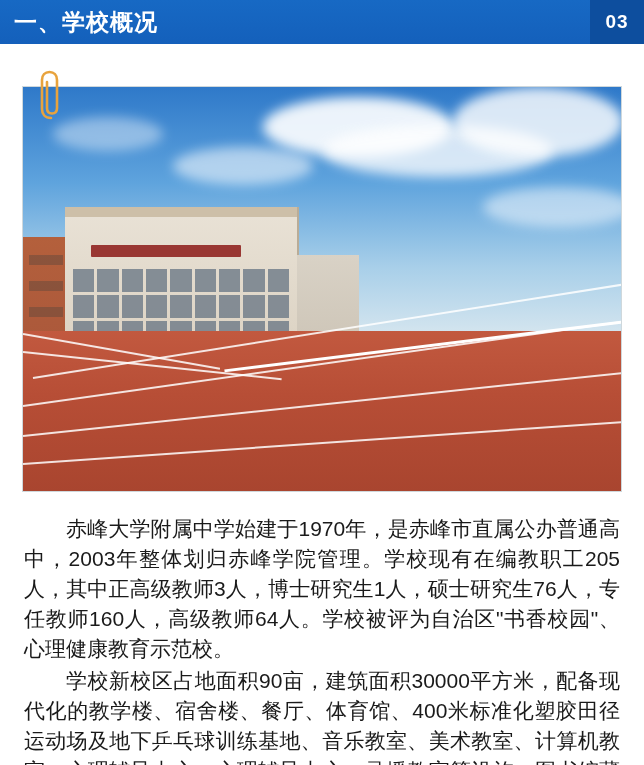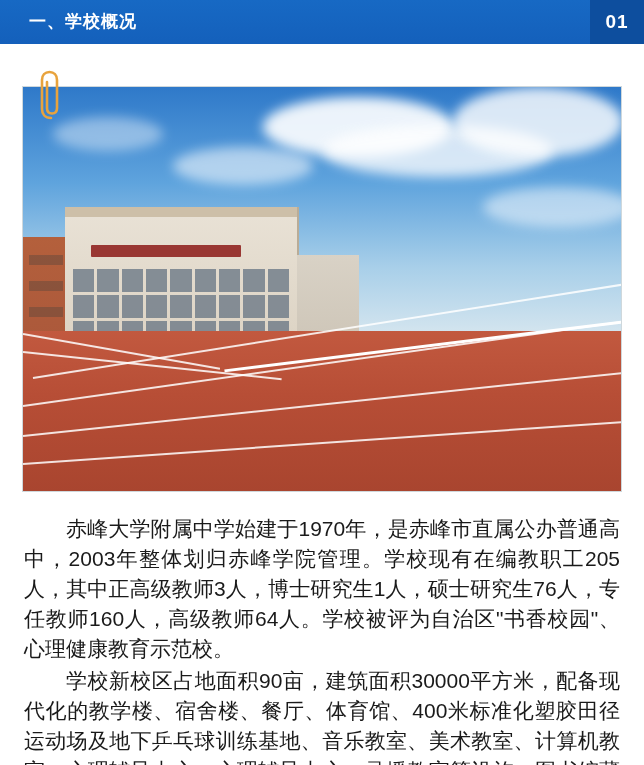--- a/index.html
+++ b/index.html
@@ -26,24 +26,24 @@
     width: 100%;
     height: 44px;
     background: #1565c0;
     background: linear-gradient(180deg, #1769c4 0%, #1460bb 100%);
     display: flex;
     align-items: center;
     box-sizing: border-box;
   }
   .header-title {
     color: #ffffff;
-    font-size: 17px;
+    font-size: 23px;
     font-weight: bold;
     letter-spacing: 1px;
-    padding-left: 29px;
+    padding-left: 14px;
     line-height: 44px;
     white-space: nowrap;
   }
   .header-num-box {
     position: absolute;
     right: 0;
     top: 0;
     height: 44px;
     min-width: 54px;
     background: #0d4e9e;
@@ -250,21 +250,21 @@
   }
 </style>
 </head>
 <body>
 
 <div class="page">
 
   <div class="header">
     <div class="header-title">一、学校概况</div>
     <div class="header-num-box">
-      <span class="header-num">01</span>
+      <span class="header-num">03</span>
     </div>
   </div>
 
   <div class="photo-wrap">
 
     <svg class="paperclip" viewBox="0 0 26 54">
       <path d="M13 50 C7 50 4 46 4 41 L4 12 C4 7 7 4 11.5 4 C16 4 19 7 19 12 L19 40 C19 43.5 17 45.5 14 45.5 C11 45.5 9 43.5 9 40 L9 14" fill="none" stroke="#e8a33d" stroke-width="2.6" stroke-linecap="round"></path>
     </svg>
 
     <div class="photo-frame">

